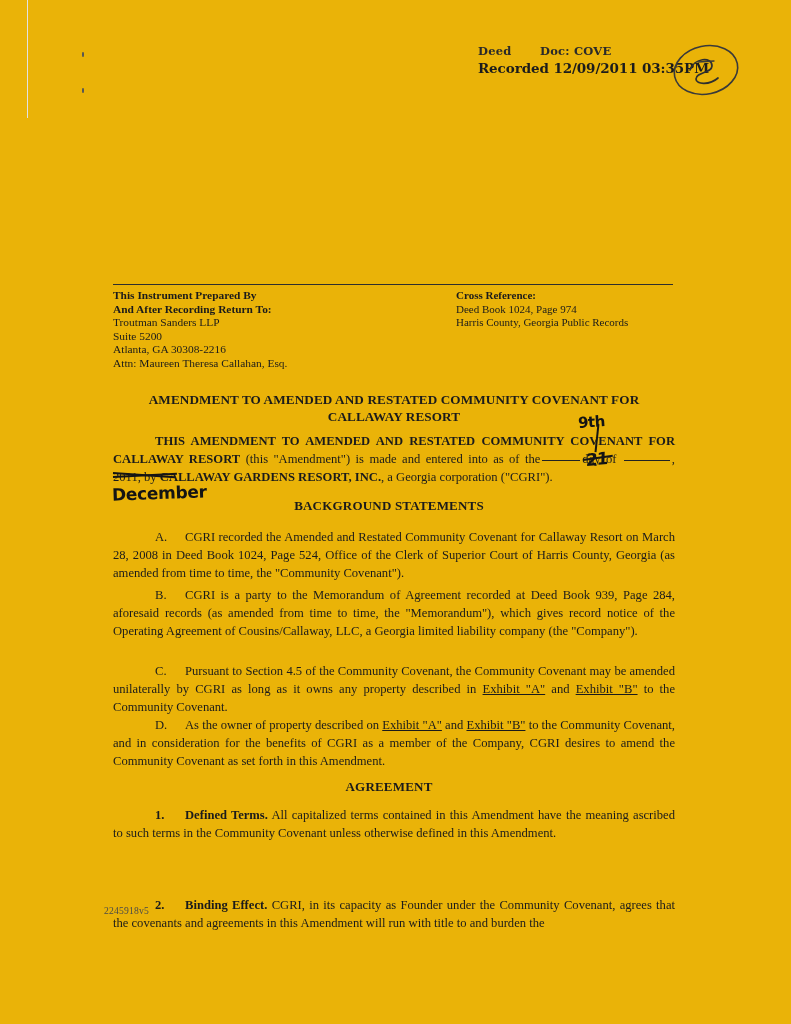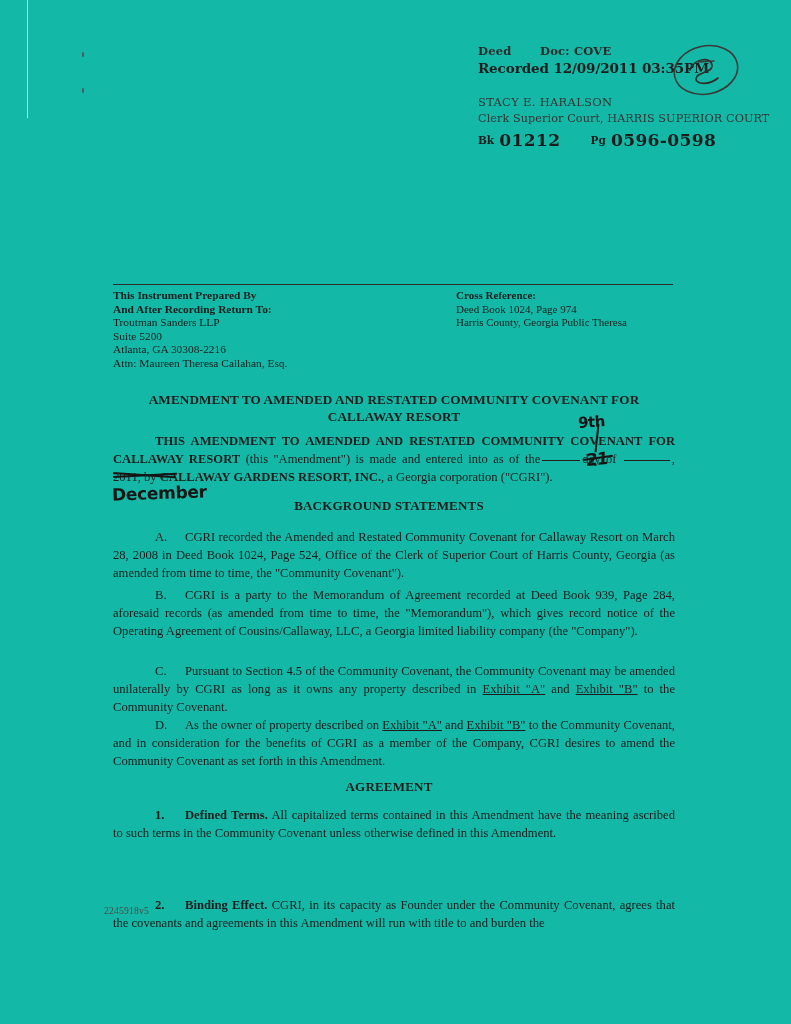--- a/index.html
+++ b/index.html
@@ -5,21 +5,21 @@
 <style>
   html, body {
     margin: 0;
     padding: 0;
     background: #d9d9d9;
   }
   .page {
     position: relative;
     width: 791px;
     height: 1024px;
-    background: #14b8a6;
+    background: #eab308;
     overflow: hidden;
     font-family: "Liberation Serif", "DejaVu Serif", serif;
     color: #1b1b1b;
     -webkit-font-smoothing: antialiased;
   }
   
   .scan-edge-left {
     position: absolute;
     left: 27px;
     top: 0;
@@ -273,47 +273,36 @@
     </div>
     <div class="stamp-row-2">Recorded 12/09/2011 03:35PM</div>
   </div>
 
   <svg class="stamp-scribble" viewBox="0 0 80 62">
     <ellipse cx="38" cy="30" rx="32" ry="24" fill="none" stroke="#3a3a3a" stroke-width="1.6" transform="rotate(-12 38 30)"></ellipse>
     <path d="M22 30 C26 18, 44 16, 44 26 C44 33, 28 32, 28 39 C28 45, 42 45, 50 38" fill="none" stroke="#2f2f2f" stroke-width="1.7" stroke-linecap="round"></path>
     <path d="M30 22 L46 21" fill="none" stroke="#3a3a3a" stroke-width="1.3" stroke-linecap="round"></path>
   </svg>
 
-  <div class="stamp-block-2">
-    <div class="clerk-name">STACY E. HARALSON</div>
-    <div class="clerk-court">Clerk Superior Court, HARRIS SUPERIOR COURT</div>
-    <div class="bk-pg">
-      <span class="small-lbl">Bk</span>
-      <span class="big-num">01212</span>
-      <span class="gap"></span>
-      <span class="small-lbl">Pg</span>
-      <span class="big-num">0596-0598</span>
-    </div>
-  </div>
 
   <div class="header-rule"></div>
 
   <div class="prep-block">
     <div class="b">This Instrument Prepared By</div>
     <div class="b">And After Recording Return To:</div>
     <div>Troutman Sanders LLP</div>
     <div>Suite 5200</div>
     <div>Atlanta, GA  30308-2216</div>
     <div>Attn:  Maureen Theresa Callahan, Esq.</div>
   </div>
 
   <div class="xref-block">
     <div class="b">Cross Reference:</div>
     <div>Deed Book 1024, Page 974</div>
-    <div>Harris County, Georgia Public Theresa</div>
+    <div>Harris County, Georgia Public Records</div>
   </div>
 
   <div class="doc-title">
     <span>AMENDMENT TO AMENDED AND RESTATED COMMUNITY COVENANT FOR</span><br>
     <span>CALLAWAY RESORT</span>
   </div>
 
   <div class="intro">
     <span class="indent"></span><span class="b">THIS AMENDMENT TO AMENDED AND RESTATED COMMUNITY COVENANT FOR CALLAWAY RESORT</span>
     <span>(this "Amendment") is made and entered into as of the</span><span class="blank-line-short"></span><span>day of</span>

